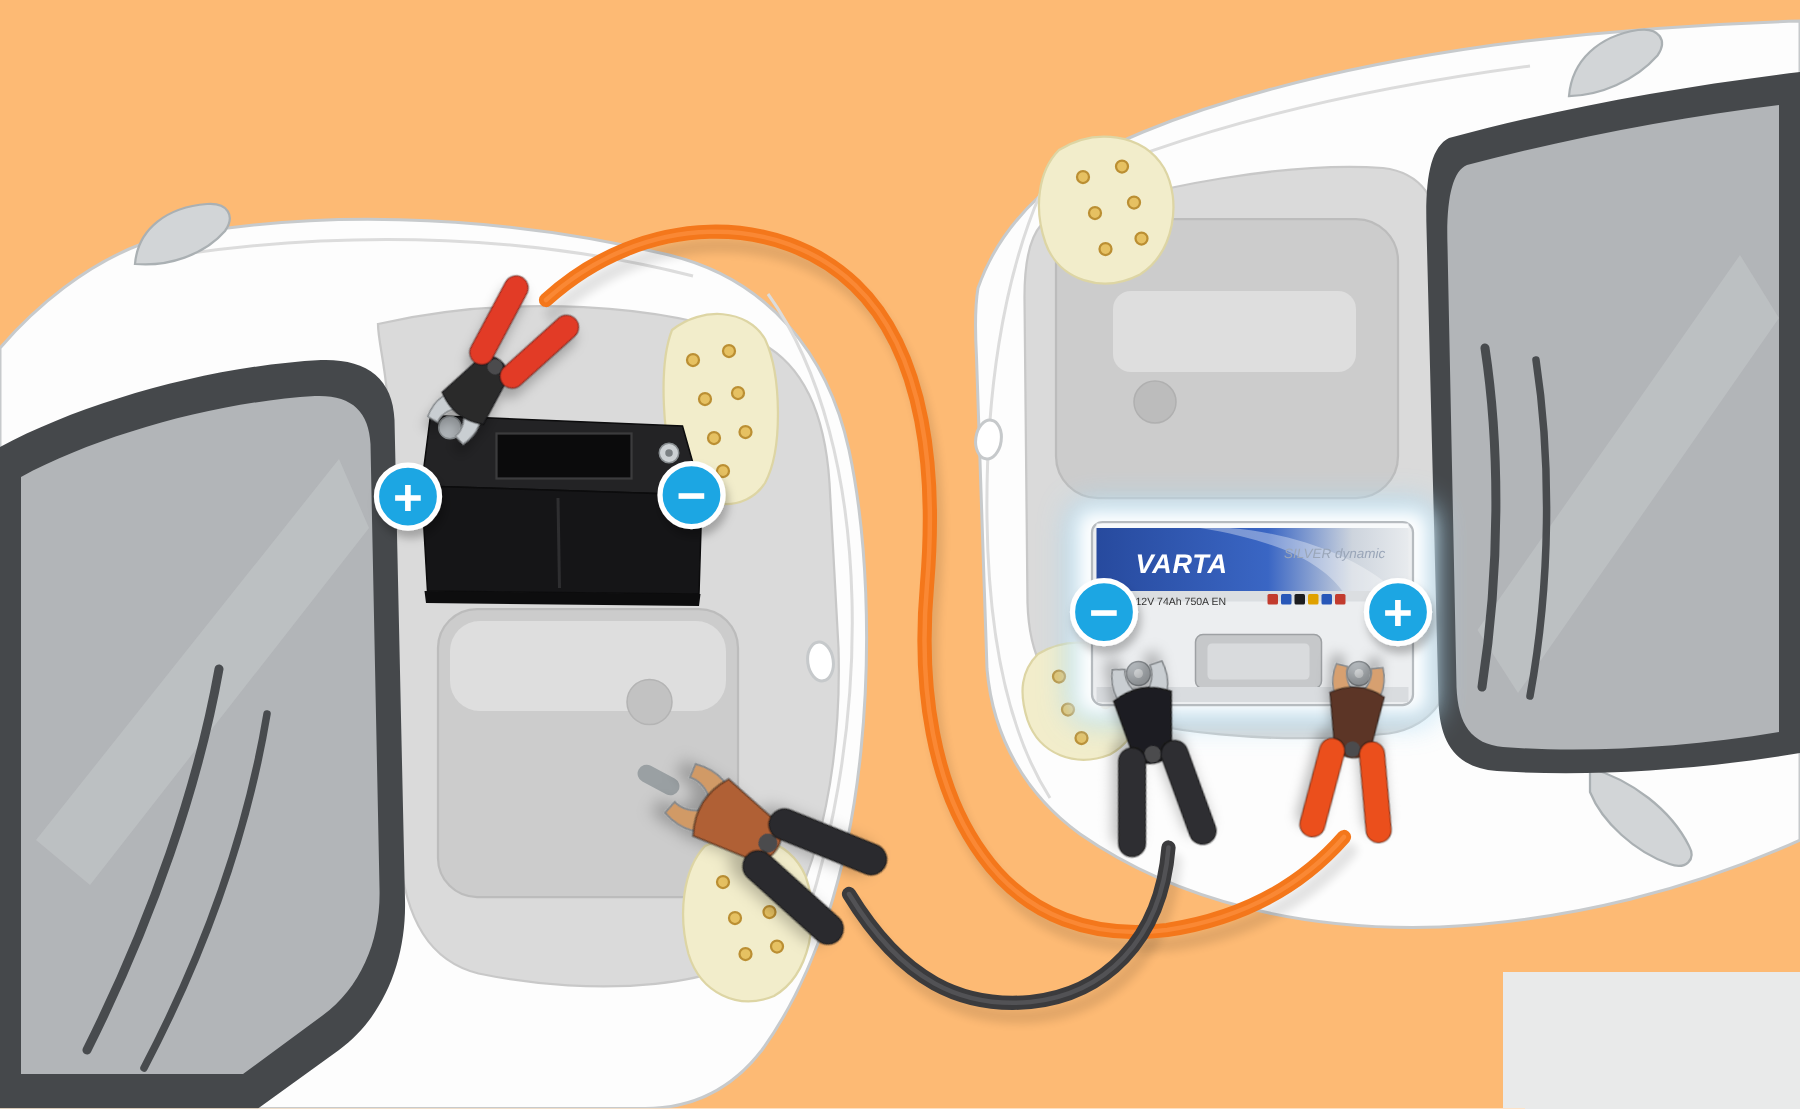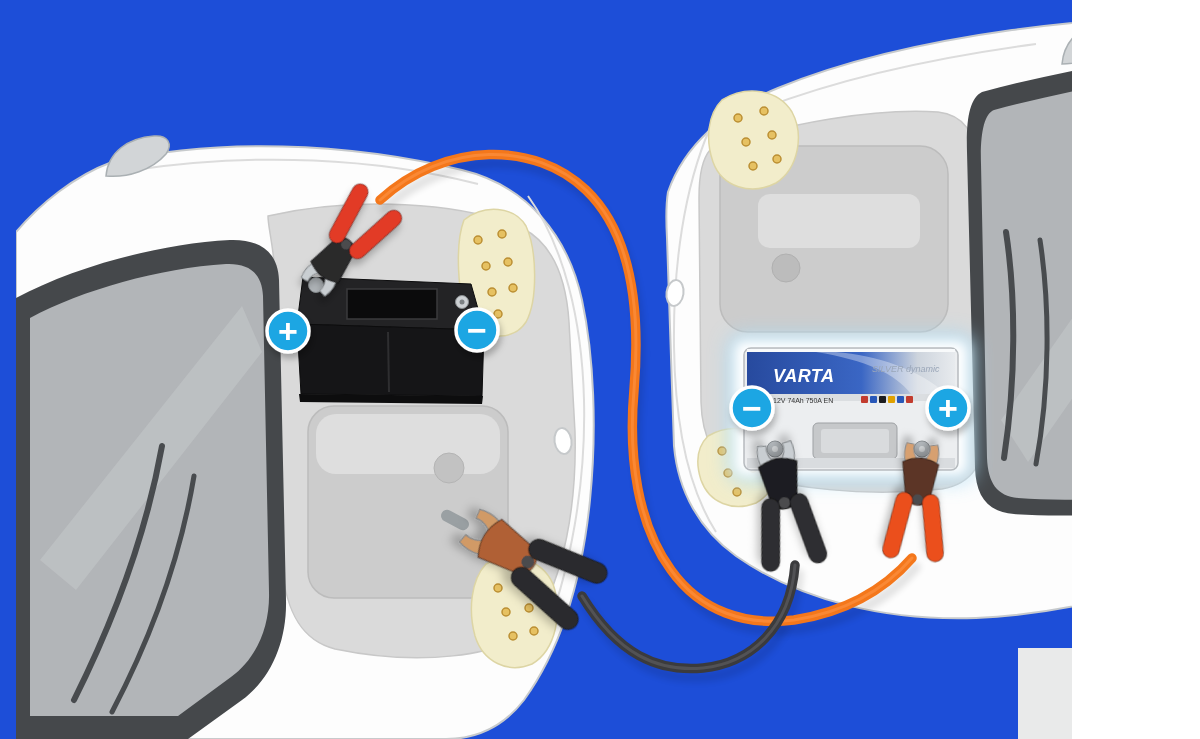--- a/index.html
+++ b/index.html
@@ -1,16 +1,16 @@
 <!DOCTYPE html>
 <html><head>
 <meta charset="utf-8">
 <style>
   html,body{margin:0;padding:0;background:#ffffff;font-family:"Liberation Sans",sans-serif;}
-  .stage{position:relative;width:1056px;height:739px;background:#1d4ed8;overflow:hidden;padding-left:16px;}
+  .stage{position:relative;width:1200px;height:739px;background:#fdba74;overflow:hidden;}
   svg{display:block;}
   .car-body{fill:#fdfdfd;stroke:#c7cacc;stroke-width:2;}
   .crease{fill:none;stroke:#dcdcdc;stroke-width:2;}
   .bay{fill:#dadada;stroke:#c8c8c8;stroke-width:1.5;}
   .cover{fill:#cccccc;stroke:#bcbcbc;stroke-width:1.5;}
   .cover-hl{fill:#dedede;}
   .mirror{fill:#d2d5d7;stroke:#aab0b3;stroke-width:1.5;}
   .glassframe{fill:#45484b;}
   .glass{fill:#b2b5b8;}
   .glass-hl{fill:#c5c8ca;opacity:.55;}

